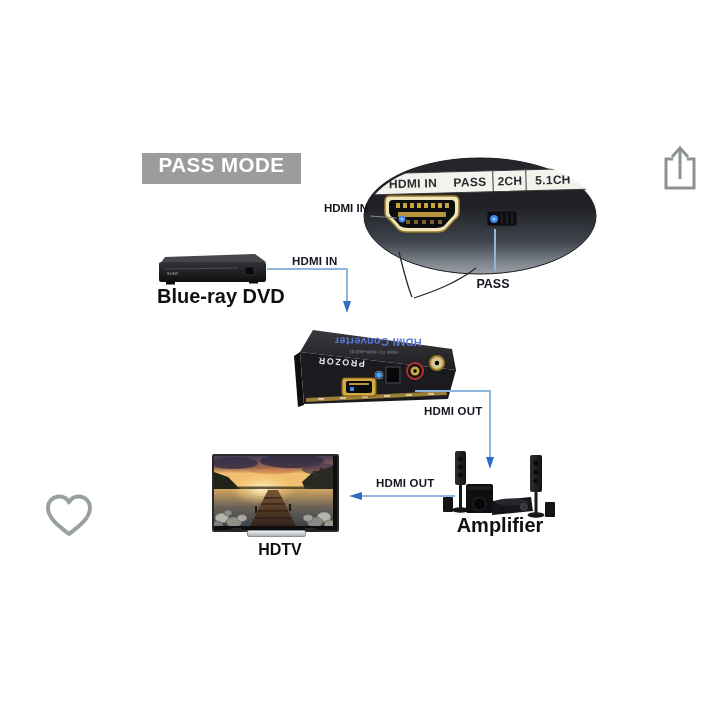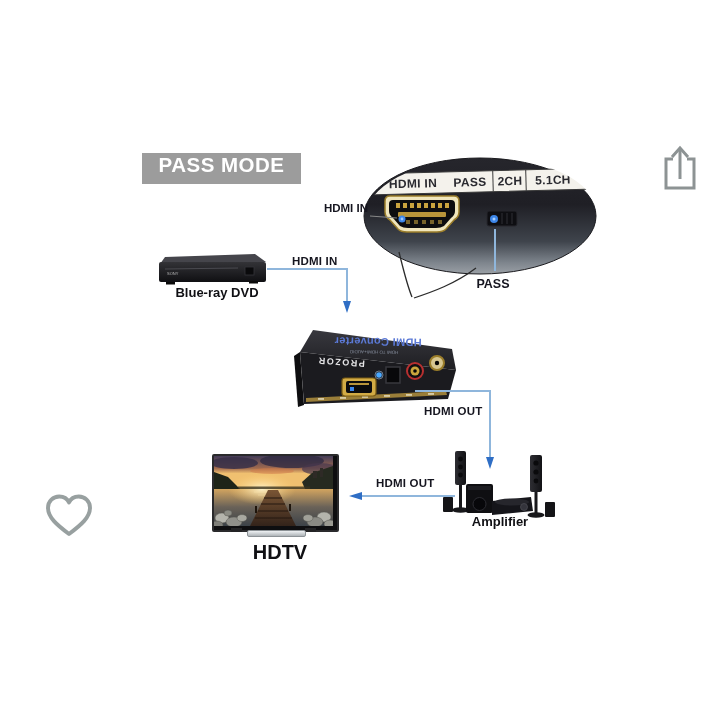--- a/index.html
+++ b/index.html
@@ -3,21 +3,21 @@
 <meta charset="utf-8">
 <style>
   html,body{margin:0;padding:0;background:#ffffff;}
   #canvas{position:relative;width:720px;height:720px;background:#ffffff;overflow:hidden;
           font-family:"Liberation Sans",sans-serif;}
   .abs{position:absolute;}
   .banner{left:142px;top:153px;width:159px;height:31px;background:#9c9c9c;color:#fff;
           font-size:20.5px;font-weight:bold;letter-spacing:.5px;display:flex;
           align-items:flex-start;justify-content:center;}
   .lbl{font-weight:bold;color:#15151f;font-size:11.5px;letter-spacing:.2px;white-space:nowrap;}
-  .caption{font-weight:bold;color:#101014;font-size:13px;text-align:center;white-space:nowrap;}
+  .caption{font-weight:bold;color:#101014;font-size:20px;text-align:center;white-space:nowrap;}
   .hline{height:2px;background:#8fb6dc;}
   .vline{width:2px;background:#8fb6dc;}
   .arrow-down{width:0;height:0;border-left:4px solid transparent;border-right:4px solid transparent;
               border-top:12px solid #2f6ec5;}
   .arrow-left{width:0;height:0;border-top:4px solid transparent;border-bottom:4px solid transparent;
               border-right:13px solid #2f6ec5;}
   svg text{font-family:"Liberation Sans",sans-serif;}
   .tv-frame{left:212px;top:454px;width:123px;height:74px;background:#0e0e10;
             border:2px solid #2a2a2c;border-radius:2px;}
   .tv-bar{left:247px;top:530px;width:57px;height:5px;border-radius:2px;border:1px solid #8c9296;
@@ -277,15 +277,15 @@
         <ellipse cx="110" cy="61" rx="7" ry="5" fill="#b4b4ac"></ellipse>
           <ellipse cx="101" cy="66" rx="8" ry="5" fill="#8a8a84"></ellipse>
         <ellipse cx="116" cy="68" rx="6" ry="4" fill="#9a9a92"></ellipse>
           <ellipse cx="94" cy="62" rx="5" ry="3.5" fill="#a0a098"></ellipse>
       </g>
     </svg>
   </div>
   <div class="abs tv-foot" style="left:231px"></div>
   <div class="abs tv-foot" style="left:305px"></div>
   <div class="abs tv-bar"></div>
-  <div class="abs caption" style="left:225px;top:541px;width:110px;font-size:20px">HDTV</div>
+  <div class="abs caption" style="left:225px;top:541px;width:110px;font-size:16px">HDTV</div>
 
 </div>
 
 </body></html>

